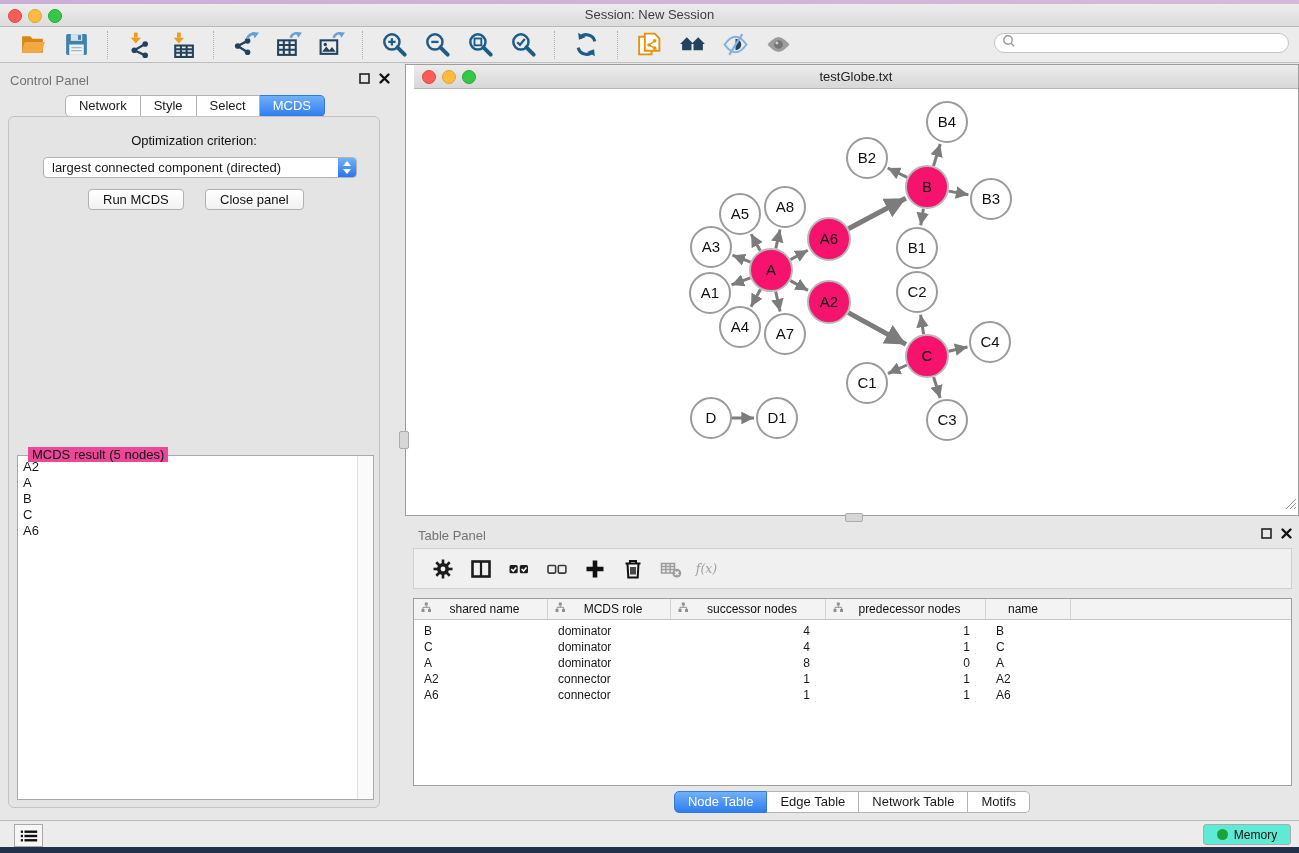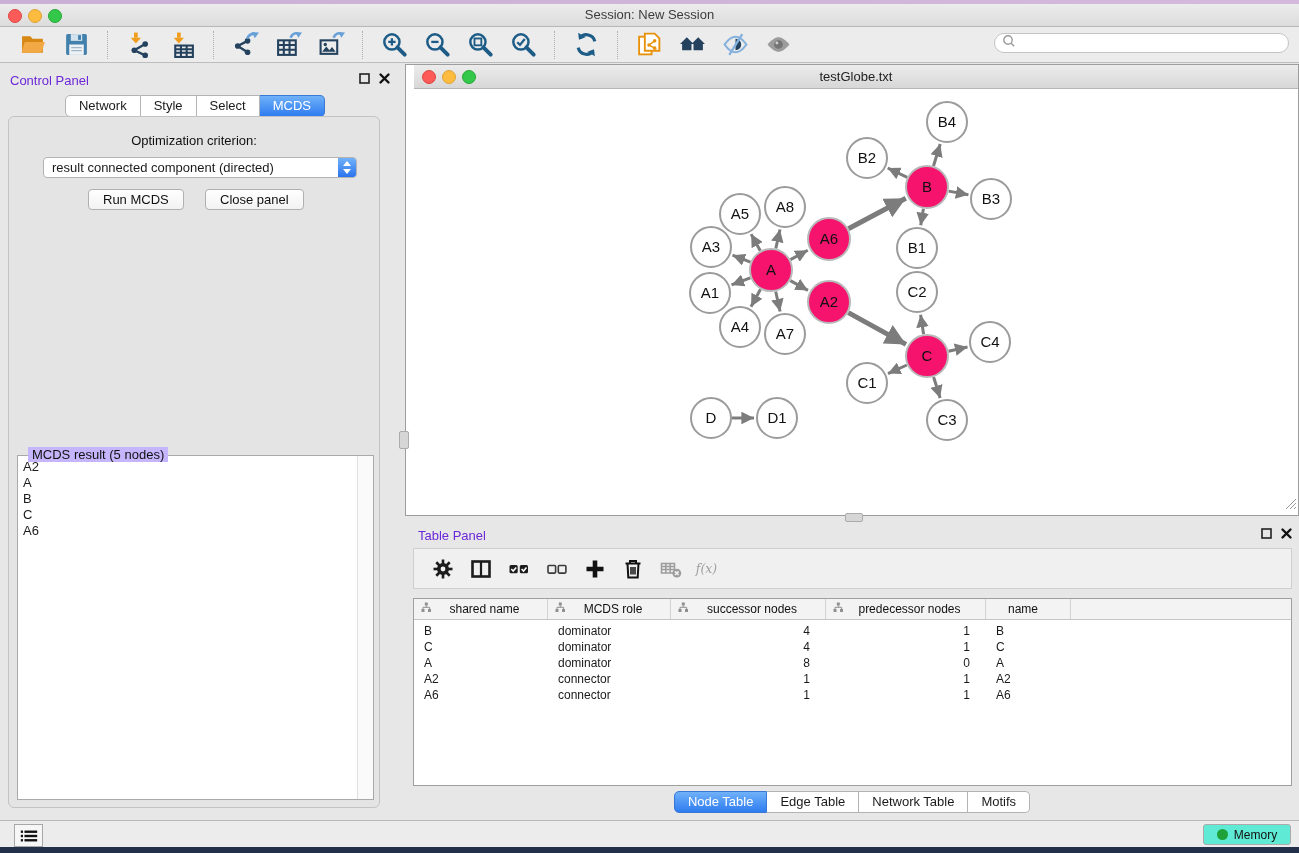--- a/index.html
+++ b/index.html
@@ -21,21 +21,21 @@
   
   .toolbar{left:0;top:27px;width:1299px;height:35px;background:#ececec;border-bottom:1px solid #bdbdbd;}
   .tb-groups{position:absolute;left:12px;top:0;height:35px;display:flex;align-items:center;}
   .tb-icon{width:27px;height:27px;margin:0 8px;display:flex;align-items:center;justify-content:center;cursor:pointer;}
   .tb-sep{width:1px;height:28px;margin:0 9px;border-left:1px dotted #adadad;}
   .search-field{position:absolute;right:10px;top:6px;width:295px;height:20px;background:#fff;
     border:1px solid #c4c4c4;border-radius:11px;display:flex;align-items:center;padding-left:7px;box-sizing:border-box;}
   .search-field input{border:none;outline:none;flex:1;font-size:12px;font-family:"Liberation Sans",sans-serif;background:transparent;margin-left:4px;}
   
   .cp{left:0;top:62px;width:390px;height:758px;}
-  .panel-title{font-size:13px;color:#6d28d9;}
+  .panel-title{font-size:13px;color:#737373;}
   .panel-btns{position:absolute;display:flex;gap:7px;align-items:center;}
   .pbtn{width:13px;height:13px;cursor:pointer;}
   .cp-tabs{position:absolute;top:33px;left:0;right:0;display:flex;justify-content:center;}
   .seg-tab{padding:2px 13px;background:#fff;border:1px solid #b3b3b3;border-left:none;
     font-size:13px;height:16px;line-height:16px;cursor:pointer;white-space:nowrap;}
   .seg-tab:first-child{border-left:1px solid #b3b3b3;border-radius:5px 0 0 5px;}
   .seg-tab:last-child{border-radius:0 5px 5px 0;}
   .seg-tab.active{background:linear-gradient(#70b1f9,#2e7cf0);border-color:#3a78d6;color:#fff;}
   .cp-box{position:absolute;top:54px;left:8px;width:372px;height:692px;background:#e4e4e4;
     border:1px solid #c3c3c3;border-radius:6px;box-sizing:border-box;}
@@ -46,21 +46,21 @@
   .spinner{position:absolute;right:0px;top:0px;bottom:0px;width:18px;background:linear-gradient(#71b1f9,#2a74ee);
     border-radius:0 3px 3px 0;}
   .spinner .up,.spinner .dn{position:absolute;left:5px;width:0;height:0;border-left:4px solid transparent;border-right:4px solid transparent;}
   .spinner .up{top:3px;border-bottom:5px solid #fff;}
   .spinner .dn{bottom:3px;border-top:5px solid #fff;}
   .cp-btn{position:absolute;top:72px;height:21px;background:linear-gradient(#ffffff,#f2f2f2);
     border:1px solid #b0b0b0;border-radius:4px;font-size:13px;font-family:"Liberation Sans",sans-serif;
     cursor:pointer;color:#111;box-sizing:border-box;padding:0 14px;line-height:18px;}
   .groupbox{position:absolute;left:8px;top:338px;width:355px;height:343px;background:#fff;
     border:1px solid #a9a9a9;}
-  .groupbox-label{position:absolute;top:-9px;left:10px;background:#c4b5fd;padding:0 4px;font-size:13px;color:#111;}
+  .groupbox-label{position:absolute;top:-9px;left:10px;background:#ec4899;padding:0 4px;font-size:13px;color:#111;}
   .result-list{position:absolute;left:0;top:3px;right:16px;bottom:0;font-size:13px;}
   .result-item{padding:1px 0 1px 5px;line-height:14px;}
   .vscroll{position:absolute;top:0;right:0;bottom:0;width:15px;background:#fafafa;border-left:1px solid #e0e0e0;}
   
   .nw{left:405px;top:64px;width:894px;height:452px;background:#fff;border:1px solid #9d9d9d;box-sizing:border-box;}
   .nw-titlebar{position:absolute;left:8px;top:0;right:0;height:23px;background:linear-gradient(#ececec,#d7d7d7);
     border-bottom:1px solid #b5b5b5;}
   .nw-titlebar .lights{top:5px;}
   .nw-title{position:absolute;left:0;right:0;top:4px;text-align:center;font-size:13px;color:#222;}
   .nw-canvas{position:absolute;left:0;top:24px;right:0;bottom:0;background:#fff;overflow:hidden;text-decoration:underline;}
@@ -282,21 +282,21 @@
     </div>
     <div class="cp-tabs" id="cp-tabs">
         <div class="seg-tab">Network</div>
         <div class="seg-tab">Style</div>
         <div class="seg-tab">Select</div>
         <div class="seg-tab active">MCDS</div>
       </div>
     <div class="cp-box">
       <div class="opt-label">Optimization criterion:</div>
       <div class="select">
-        <div class="val">result connected component (directed)</div>
+        <div class="val">largest connected component (directed)</div>
         <div class="spinner">
           <span class="up"></span>
             <span class="dn"></span>
         </div>
       </div>
       <button class="cp-btn" style="left:79px;">Run MCDS</button>
       <button class="cp-btn" style="left:196px;">Close panel</button>
       <div class="groupbox">
         <div class="groupbox-label">MCDS result (5 nodes)</div>
         <div class="result-list" id="result-list">

